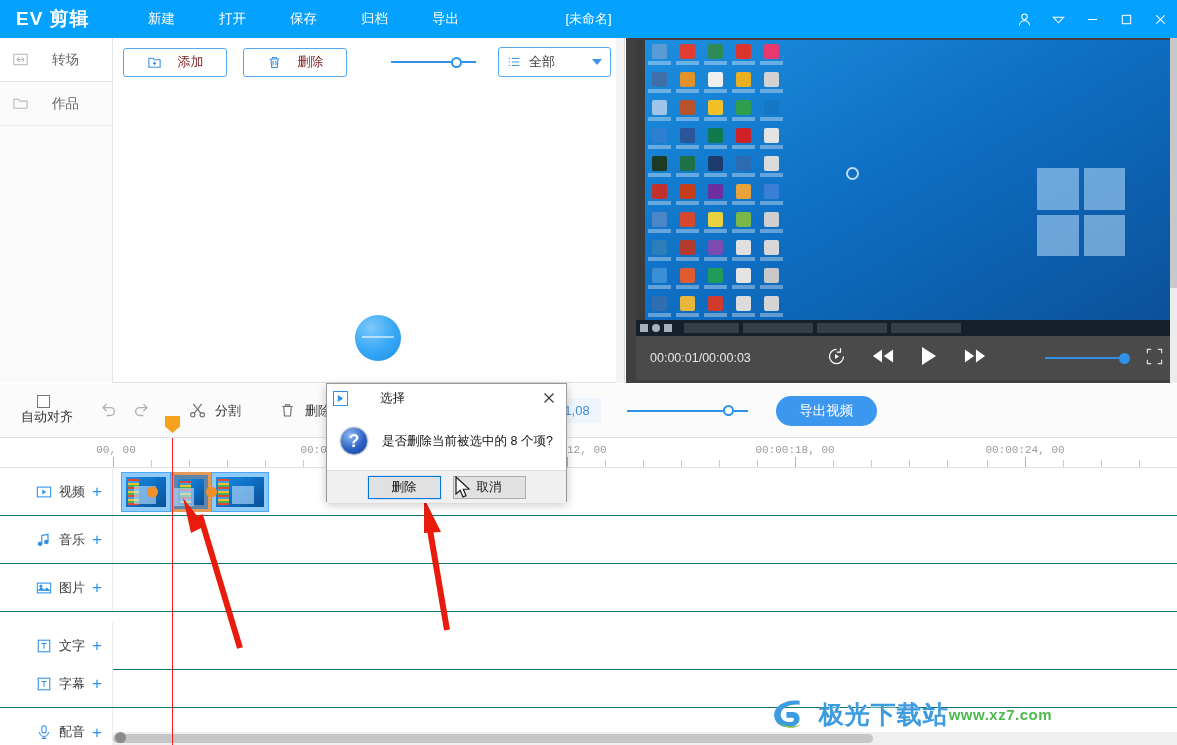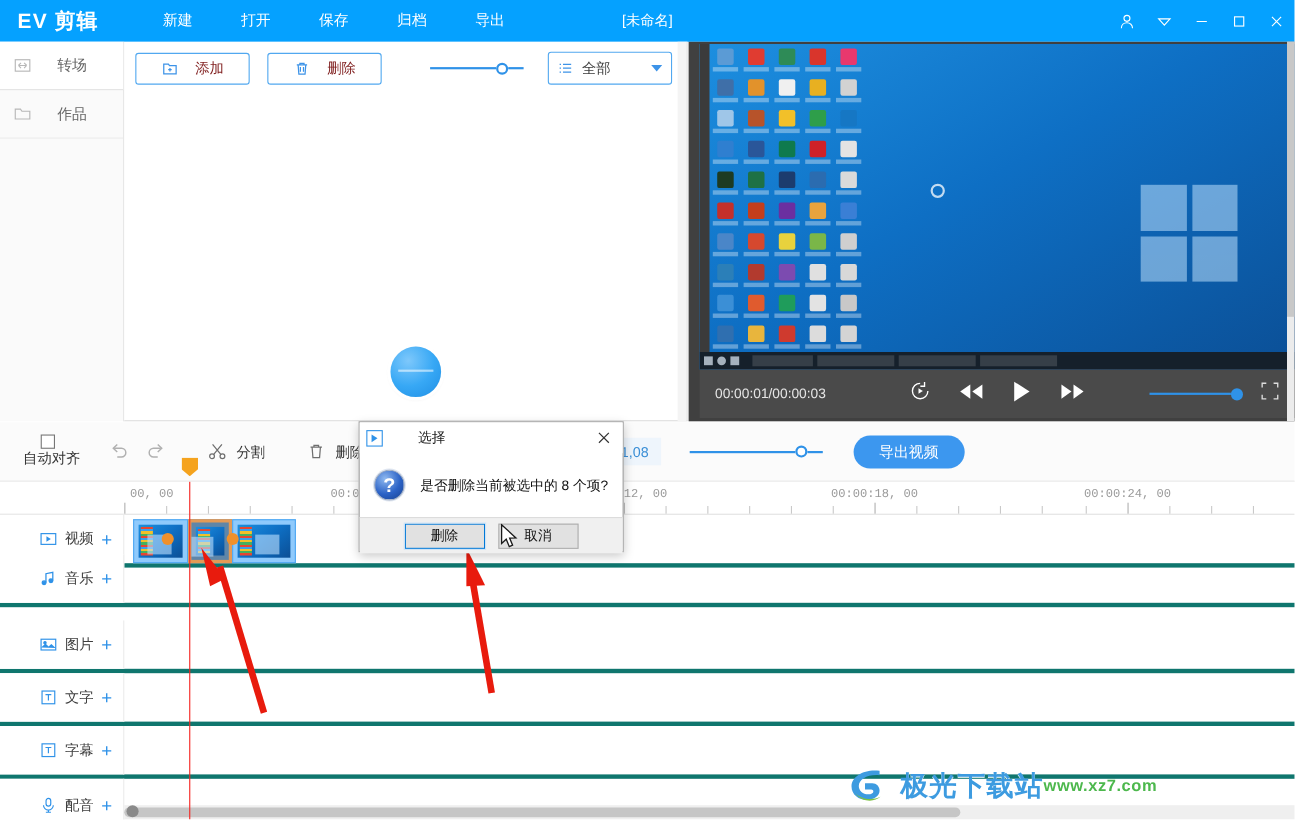--- a/index.html
+++ b/index.html
@@ -207,21 +207,21 @@
   .ruler-label {
     position: absolute; top: 6px; font-size: 11px; color: #9a9a9a;
     font-family: "Liberation Mono", monospace; transform: translateX(-50%);
     white-space: nowrap;
   }
   .tick { position: absolute; bottom: 0; width: 1px; height: 7px; background: #c9c9c9; }
   .tick.major { height: 10px; background: #b0b0b0; }
 
   .track-row {
     position: absolute; left: 0; width: 1177px; height: 48px;
-    border-bottom: 4px solid #0f766e;
+    border-bottom: 1px solid #0f766e;
   }
   .track-head {
     position: absolute; left: 0; top: 0; width: 113px; height: 100%;
     display: flex; align-items: center; justify-content: flex-end;
     padding-right: 10px; gap: 7px; background: #fff;
     border-right: 1px solid #ececec;
   }
   .th-icon { color: #2f92e8; display: flex; }
   .th-label { font-size: 13px; color: #3d3d3d; }
   .th-plus { color: #2f92e8; font-size: 17px; line-height: 1; }
@@ -758,21 +758,21 @@
     <div class="zoom-slider">
       <div class="slider-track" style="width:96px"></div>
       <div class="slider-knob"></div>
       <div class="slider-track short"></div>
     </div>
     <div class="export-btn">导出视频</div>
   </div>
 
   <div class="timeline">
     <div class="ruler">
-      <div class="ruler-label" style="left:138px">00, 00</div>
+      <div class="ruler-label" style="left:116px">00, 00</div>
       <div class="ruler-label" style="left:340px">00:00:06, 00</div>
       <div class="ruler-label" style="left:567px">00:00:12, 00</div>
       <div class="ruler-label" style="left:795px">00:00:18, 00</div>
       <div class="ruler-label" style="left:1025px">00:00:24, 00</div>
       <div class="tick major" style="left:113px"></div>
       <div class="tick" style="left:151px"></div>
         <div class="tick" style="left:189px"></div>
       <div class="tick" style="left:227px"></div>
         <div class="tick" style="left:265px"></div>
       <div class="tick" style="left:303px"></div>
@@ -819,21 +819,21 @@
           <div class="clip-img"></div>
         </div>
         <div class="clip" style="left:98px;width:58px">
           <div class="clip-img"></div>
         </div>
         <div class="clip-handle" style="left:34px"></div>
         <div class="clip-handle" style="left:93px"></div>
       </div>
     </div>
 
-    <div class="track-row" style="top:66px">
+    <div class="track-row" style="top:78px">
       <div class="track-head">
         <span class="th-icon">
           <svg width="16" height="16" viewBox="0 0 18 18" fill="none" stroke="currentColor" stroke-width="1.3">
             <path d="M6.5 13V4l7-1.4V11"></path>
               <circle cx="4.6" cy="13.3" r="1.9" fill="currentColor"></circle>
               <circle cx="11.6" cy="11.3" r="1.9" fill="currentColor"></circle>
           </svg>
         </span>
         <span class="th-label">音乐</span>
         <span class="th-plus">+</span>
@@ -849,21 +849,21 @@
               <path d="M1.5 12l4.5-4 3.2 3 2.8-2.6 4.5 4.1" fill="currentColor" stroke="none"></path>
               <circle cx="5.5" cy="7" r="1.2" fill="currentColor"></circle>
           </svg>
         </span>
         <span class="th-label">图片</span>
         <span class="th-plus">+</span>
       </div>
       <div class="track-body"></div>
     </div>
 
-    <div class="track-row" style="top:174px">
+    <div class="track-row" style="top:184px">
       <div class="track-head">
         <span class="th-icon">
           <svg width="16" height="16" viewBox="0 0 18 18" fill="none" stroke="currentColor" stroke-width="1.2">
             <rect x="2.5" y="2.5" width="13" height="13"></rect>
               <path d="M6 6.2h6M9 6.2v6"></path>
           </svg>
         </span>
         <span class="th-label">文字</span>
         <span class="th-plus">+</span>
       </div>

